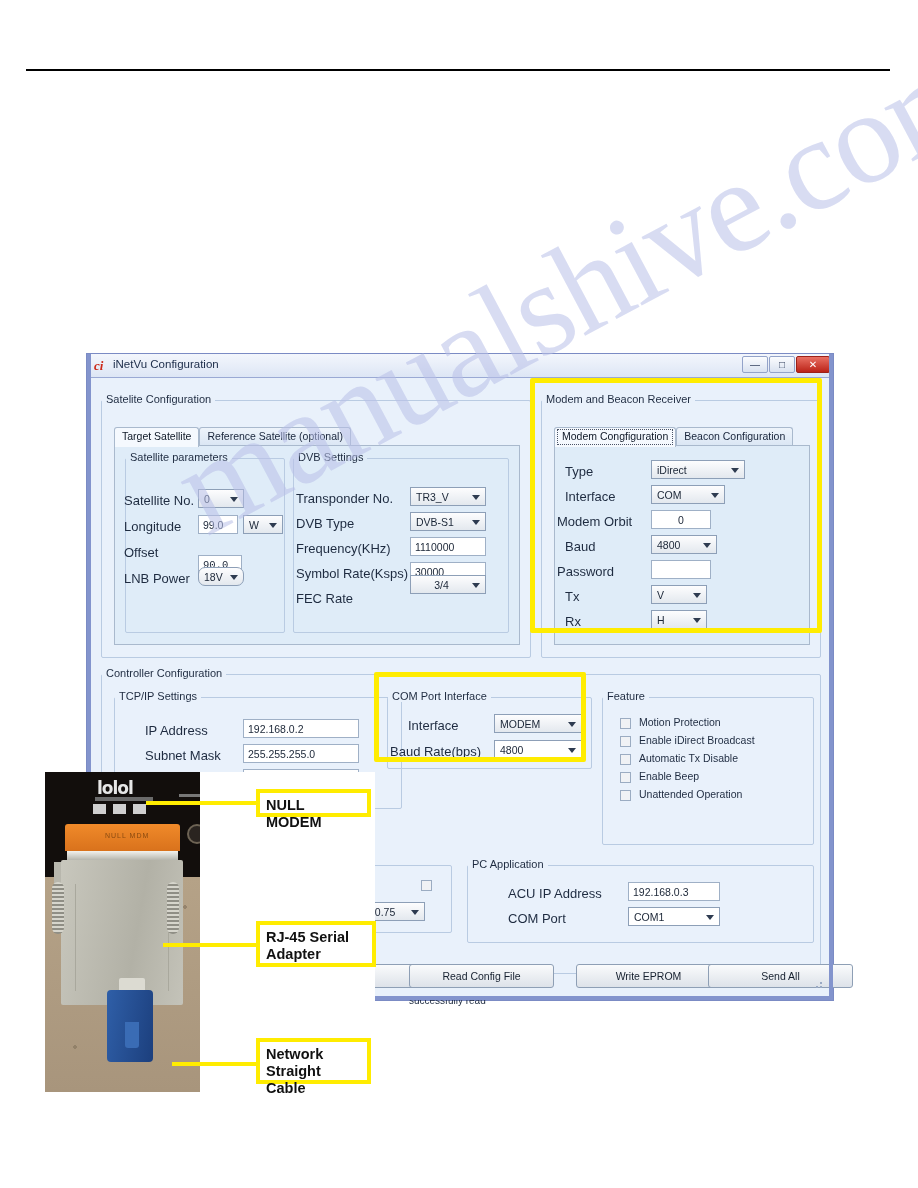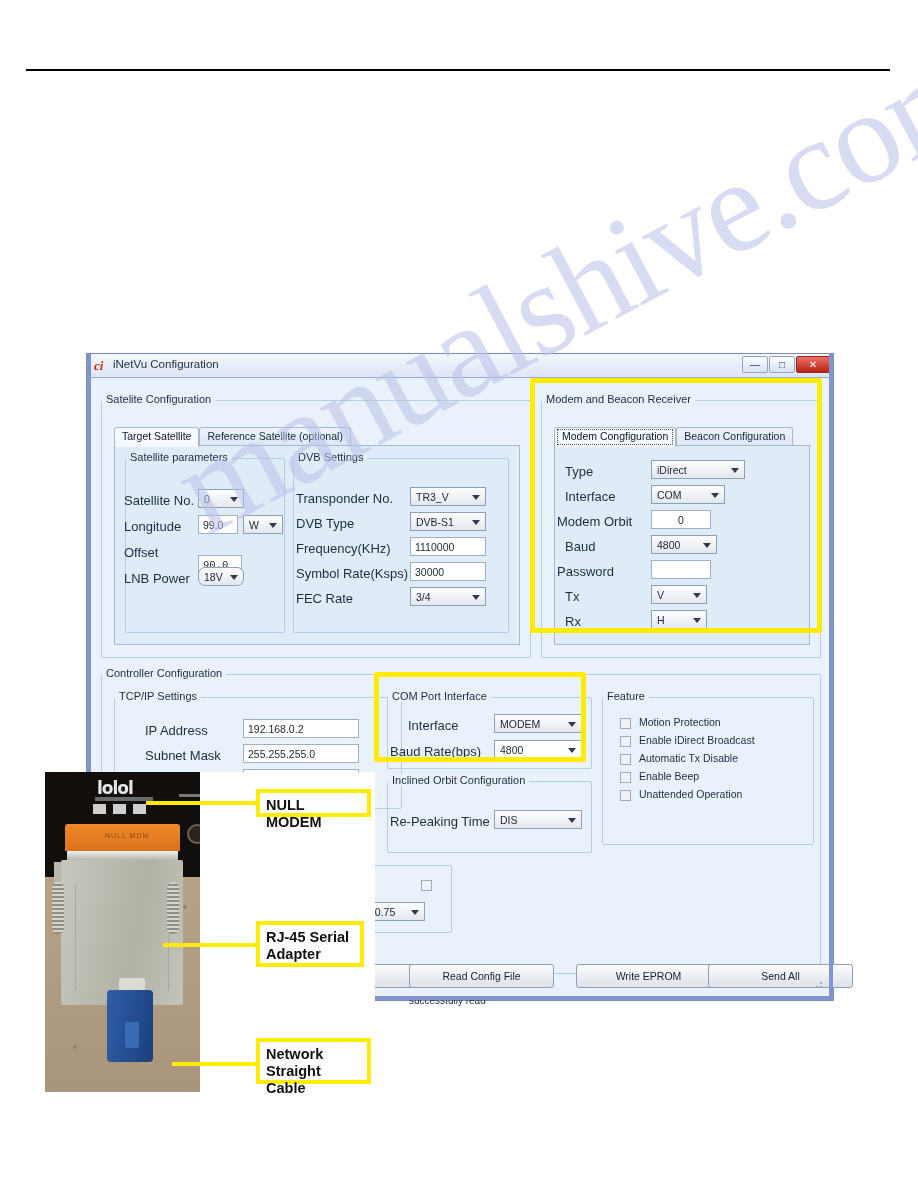--- a/index.html
+++ b/index.html
@@ -329,21 +329,21 @@
           <div class="lbl" style="left:2px;top:57px;width:108px;">DVB Type</div>
           <div class="combo" style="left:116px;top:53px;width:76px;">DVB-S1</div>
 
           <div class="lbl" style="left:2px;top:82px;width:108px;">Frequency(KHz)</div>
           <div class="txt" style="left:116px;top:78px;width:76px;">1110000</div>
 
           <div class="lbl" style="left:2px;top:107px;width:108px;">Symbol Rate(Ksps)</div>
           <div class="txt" style="left:116px;top:103px;width:76px;">30000</div>
 
           <div class="lbl" style="left:2px;top:132px;width:108px;">FEC Rate</div>
-          <div class="combo" style="left:116px;top:128px;width:76px;">3/4</div>
+          <div class="combo" style="left:116px;top:116px;width:76px;text-align:center;">3/4</div>
         </div>
       </div>
     </div>
 
     <div class="group" style="left:450px;top:22px;width:280px;height:258px;">
       <div class="glabel">Modem and Beacon Receiver</div>
 
       <div class="tabstrip" style="left:12px;top:26px;">
         <div class="tab active focus">Modem Congfiguration</div>
         <div class="tab">Beacon Configuration</div>
@@ -392,25 +392,20 @@
       <div class="group" style="left:285px;top:22px;width:205px;height:72px;">
         <div class="glabel">COM Port Interface</div>
 
         <div class="lbl" style="left:20px;top:20px;width:80px;">Interface</div>
         <div class="combo" style="left:106px;top:16px;width:88px;">MODEM</div>
 
         <div class="lbl" style="left:2px;top:46px;width:98px;">Baud Rate(bps)</div>
         <div class="combo white" style="left:106px;top:42px;width:88px;">4800</div>
       </div>
 
-      <div class="group" style="left:285px;top:106px;width:205px;height:72px;">
-        <div class="glabel">Inclined Orbit Configuration</div>
-        <div class="lbl" style="left:2px;top:32px;width:98px;">Re-Peaking Time</div>
-        <div class="combo" style="left:106px;top:28px;width:88px;">DIS</div>
-      </div>
 
       <div class="group" style="left:150px;top:190px;width:200px;height:68px;">
         <div class="cbl" style="left:70px;top:14px;">2KHz Tone</div>
         <div class="cb" style="left:168px;top:14px;"></div>
         <div class="cbl" style="left:80px;top:40px;">O</div>
         <div class="combo" style="left:110px;top:36px;width:62px;">10.75</div>
       </div>
 
       <div class="group" style="left:500px;top:22px;width:212px;height:148px;">
         <div class="glabel">Feature</div>
@@ -424,20 +419,29 @@
         <div class="cb" style="left:17px;top:56px;"></div>
         <div class="cbl" style="left:36px;top:54px;">Automatic Tx Disable</div>
 
         <div class="cb" style="left:17px;top:74px;"></div>
         <div class="cbl" style="left:36px;top:72px;">Enable Beep</div>
 
         <div class="cb" style="left:17px;top:92px;"></div>
         <div class="cbl" style="left:36px;top:90px;">Unattended Operation</div>
       </div>
 
+      <div class="group" style="left:365px;top:190px;width:347px;height:78px;">
+        <div class="glabel">PC Application</div>
+
+        <div class="lbl" style="left:40px;top:20px;width:112px;">ACU IP Address</div>
+        <div class="txt" style="left:160px;top:16px;width:92px;">192.168.0.3</div>
+
+        <div class="lbl" style="left:40px;top:45px;width:112px;">COM Port</div>
+        <div class="combo white" style="left:160px;top:41px;width:92px;">COM1</div>
+      </div>
     </div>
 
     <div class="btn" style="left:255px;top:586px;width:90px;height:24px;"></div>
     <div class="btn" style="left:318px;top:586px;width:145px;height:24px;">Read Config File</div>
     <div class="btn" style="left:485px;top:586px;width:145px;height:24px;">Write EPROM</div>
     <div class="btn" style="left:617px;top:586px;width:145px;height:24px;">Send All</div>
 
     <div class="statustext" style="left:318px;top:617px;">successfully read</div>
     <div class="grip"></div>
   </div>
@@ -473,16 +477,16 @@
   <div class="ph-white"></div>
 </div>
 
 <div class="white-block" style="left:245px;top:772px;width:130px;height:320px;"></div>
 
 <div class="leader" style="left:146px;top:801px;width:117px;"></div>
 <div class="leader" style="left:163px;top:943px;width:98px;"></div>
 <div class="leader" style="left:172px;top:1062px;width:90px;"></div>
 
 <div class="callout" style="left:256px;top:789px;width:115px;height:28px;">NULL MODEM</div>
-<div class="callout" style="left:256px;top:921px;width:108px;height:46px;">RJ-45 Serial
+<div class="callout" style="left:256px;top:921px;width:120px;height:46px;">RJ-45 Serial
 Adapter</div>
 <div class="callout" style="left:256px;top:1038px;width:115px;height:46px;">Network
 Straight Cable</div>
 
 </body></html>

